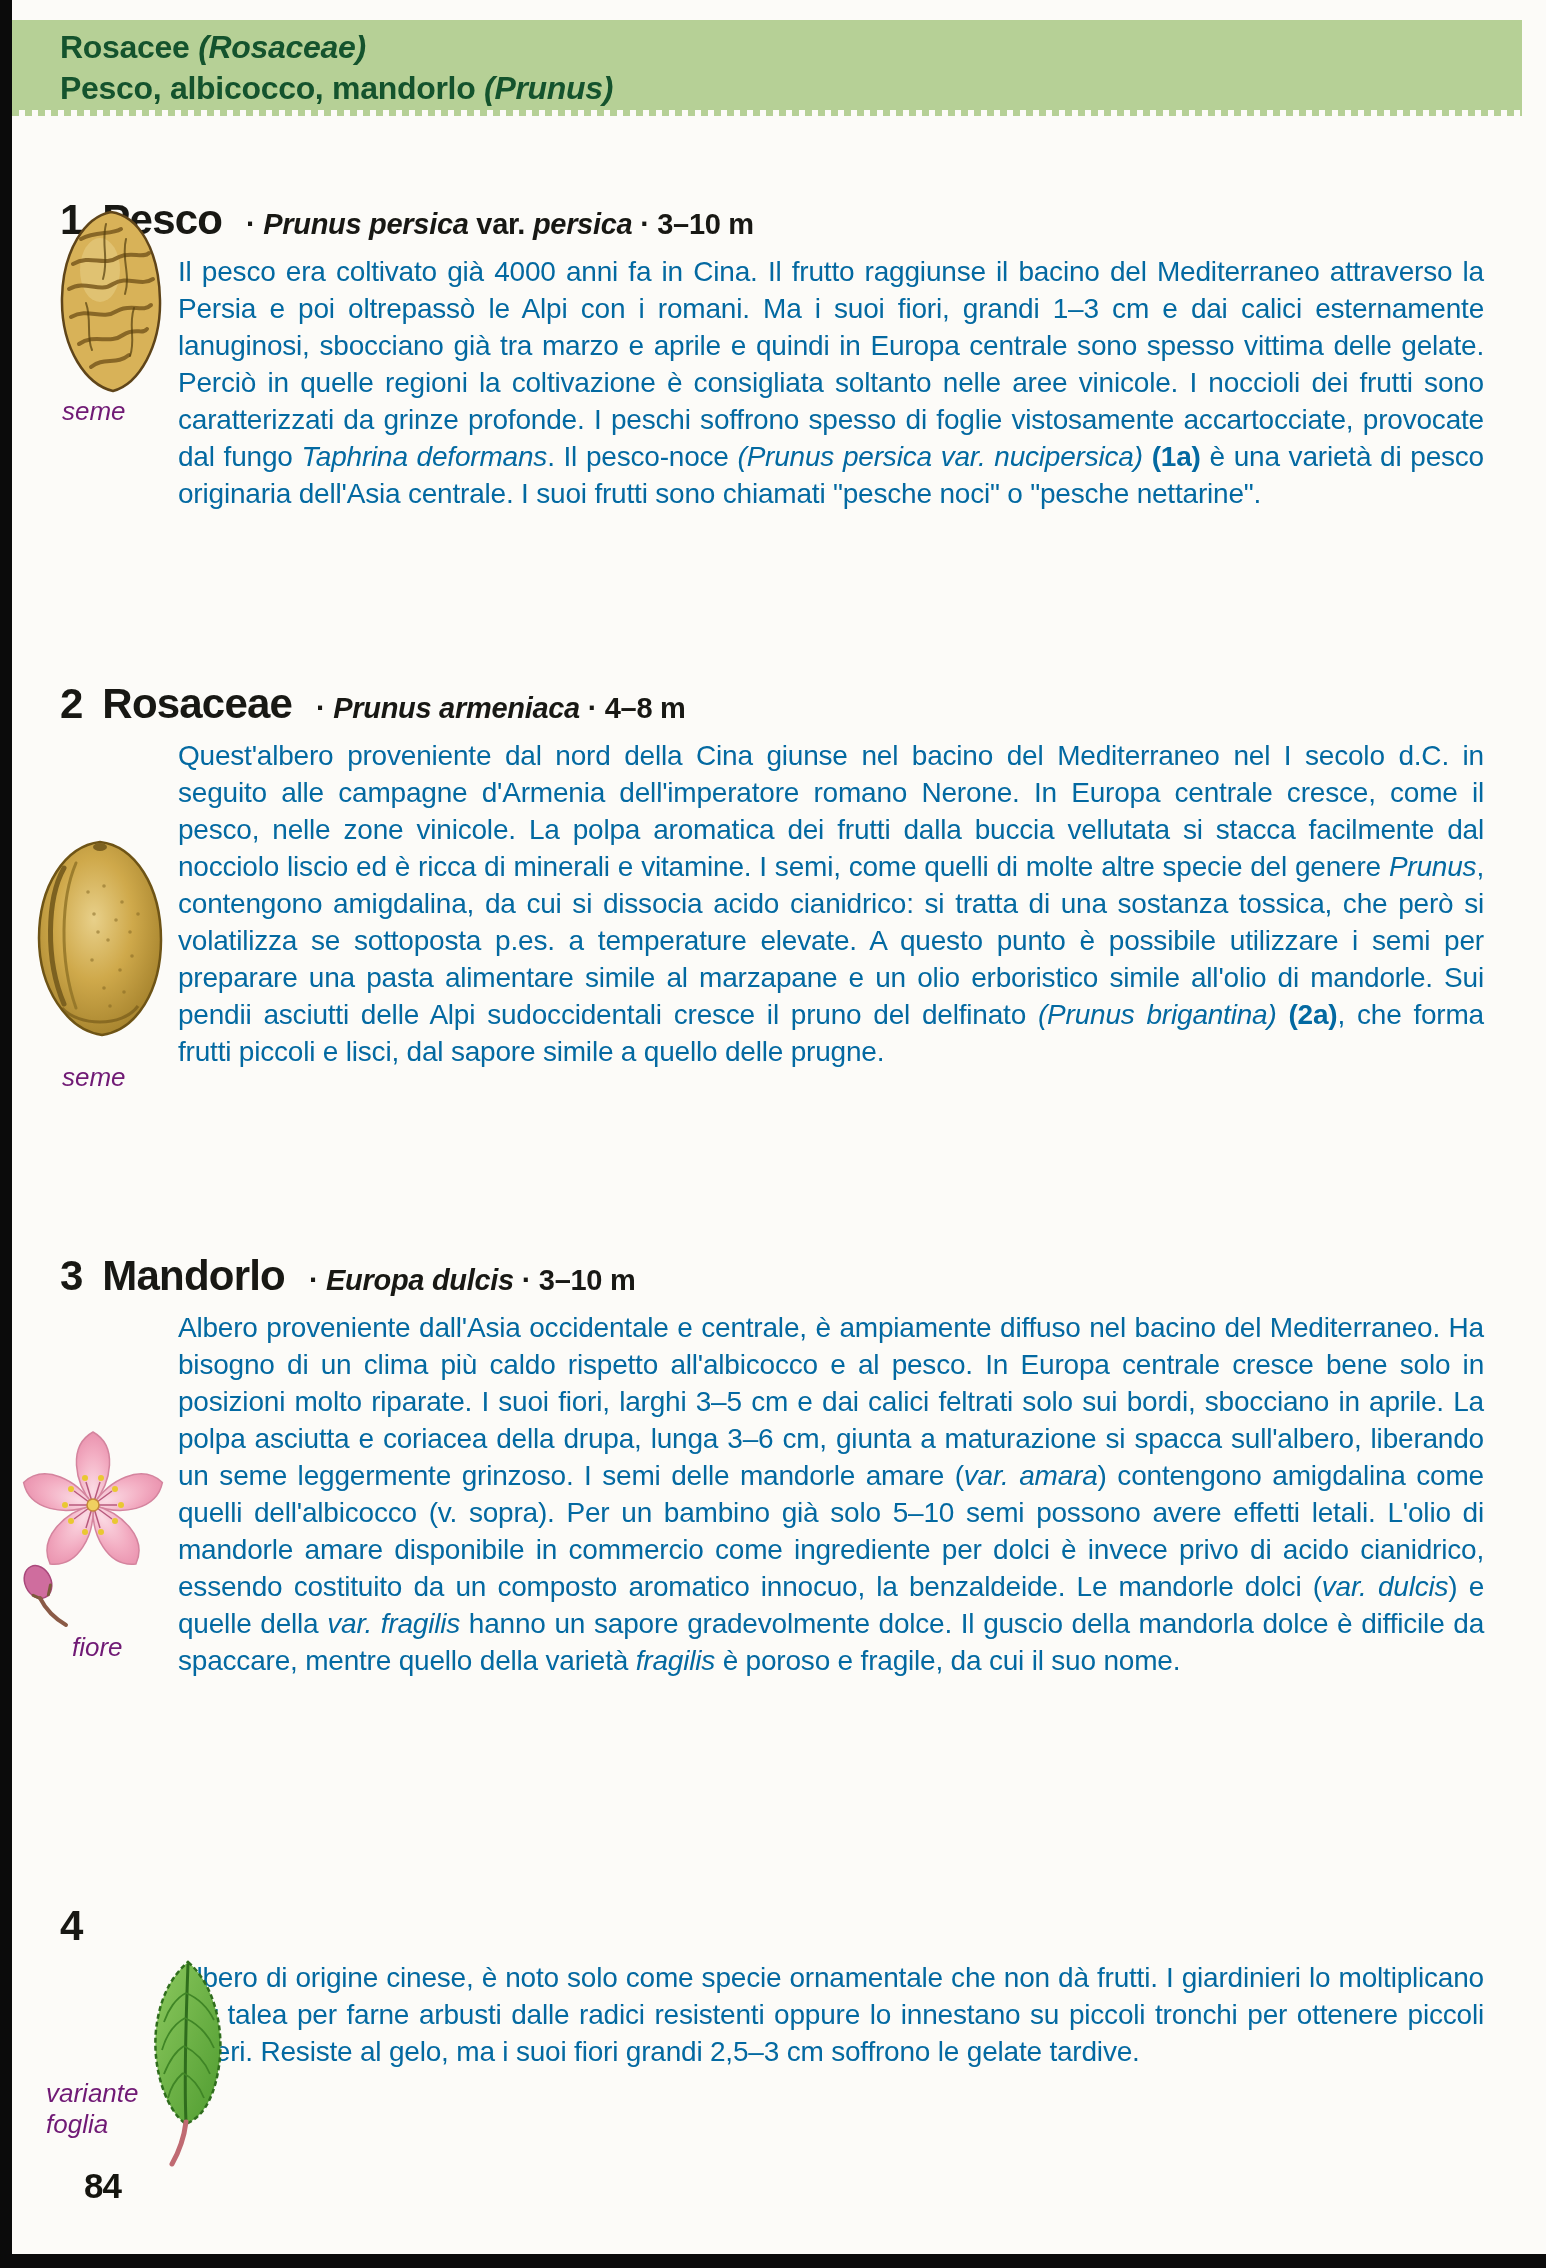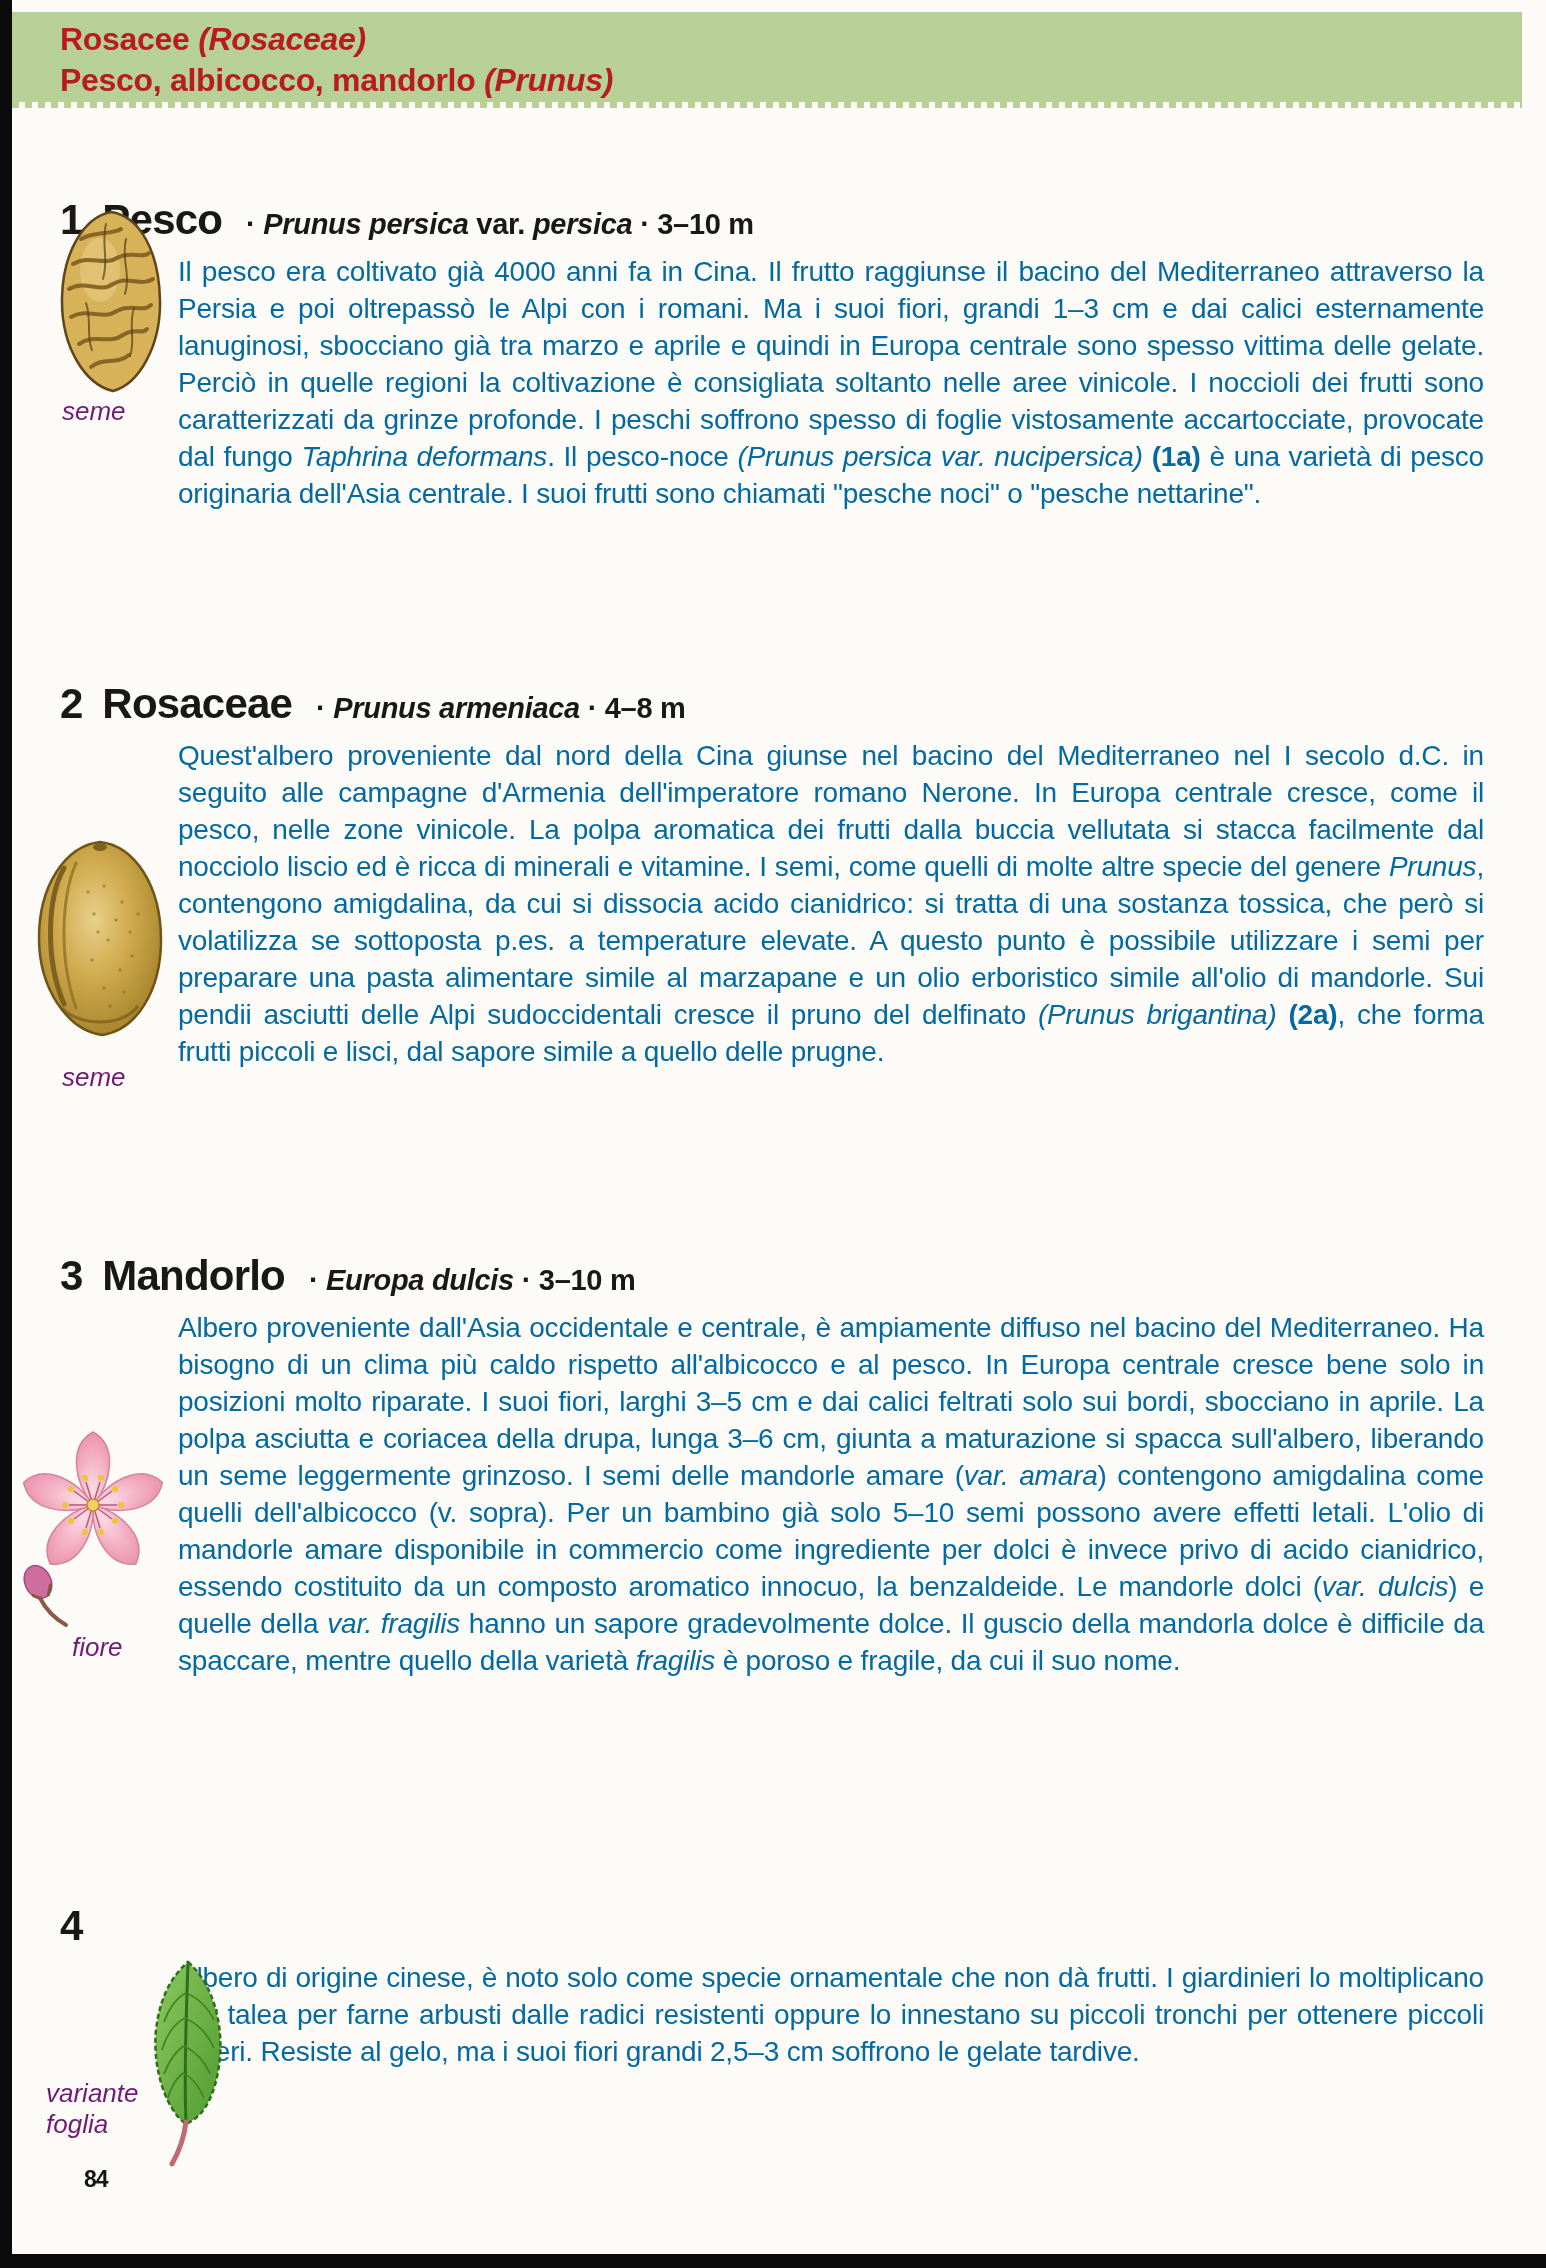--- a/index.html
+++ b/index.html
@@ -6,22 +6,22 @@
   .page {
     position:relative; width:1546px; height:2268px; margin:0 auto;
     background:#fcfbf8; overflow:hidden;
     font-family:"Liberation Sans","DejaVu Sans",sans-serif;
     -webkit-hyphens:auto; hyphens:auto;
   }
   .edge-left  { position:absolute; left:0; top:0; width:12px; height:100%; background:#0b0b0b; }
   .edge-bottom{ position:absolute; left:0; bottom:0; width:100%; height:14px; background:#0b0b0b; }
 
   .band {
-    position:absolute; left:12px; right:24px; top:12px; height:90px;
-    background:#b6d096; color:#b91c1c;
+    position:absolute; left:12px; right:24px; top:20px; height:90px;
+    background:#b6d096; color:#14532d;
   }
   .band::after {
     content:""; position:absolute; left:0; right:0; bottom:-6px; height:6px;
     background-image:repeating-linear-gradient(90deg,#b6d096 0 7px,transparent 7px 13px);
   }
   .band-inner { padding:7px 0 0 48px; font-weight:bold; font-size:32px; line-height:41px; letter-spacing:-0.3px; }
 
   .section { position:absolute; left:60px; width:1424px; }
   .sec-1 { top:196px; } .sec-2 { top:680px; } .sec-3 { top:1252px; } .sec-4 { top:1902px; }
 
@@ -47,21 +47,21 @@
   .cap-2 { left:62px;  top:1062px; }
   .cap-3 { left:72px;  top:1632px; }
   .cap-4 { left:46px;  top:2078px; }
 
   .illus { position:absolute; }
   .ill-1 { left:50px;  top:208px;  width:122px; height:188px; }
   .ill-2 { left:34px;  top:836px;  width:132px; height:205px; }
   .ill-3 { left:8px;   top:1420px; width:168px; height:215px; }
   .ill-4 { left:126px; top:1958px; width:122px; height:210px; }
 
-  .pagenum { position:absolute; left:84px; top:2166px; font-size:23px; font-weight:bold; color:#15150f; letter-spacing:-1px;text-align:right; }
+  .pagenum { position:absolute; left:84px; top:2166px; font-size:35px; font-weight:bold; color:#15150f; letter-spacing:-1px;text-align:right; }
 </style>
 </head>
 <body>
 
 <div class="page">
 
   <div class="edge-left"></div>
 
   <div class="band">
     <div class="band-inner">

